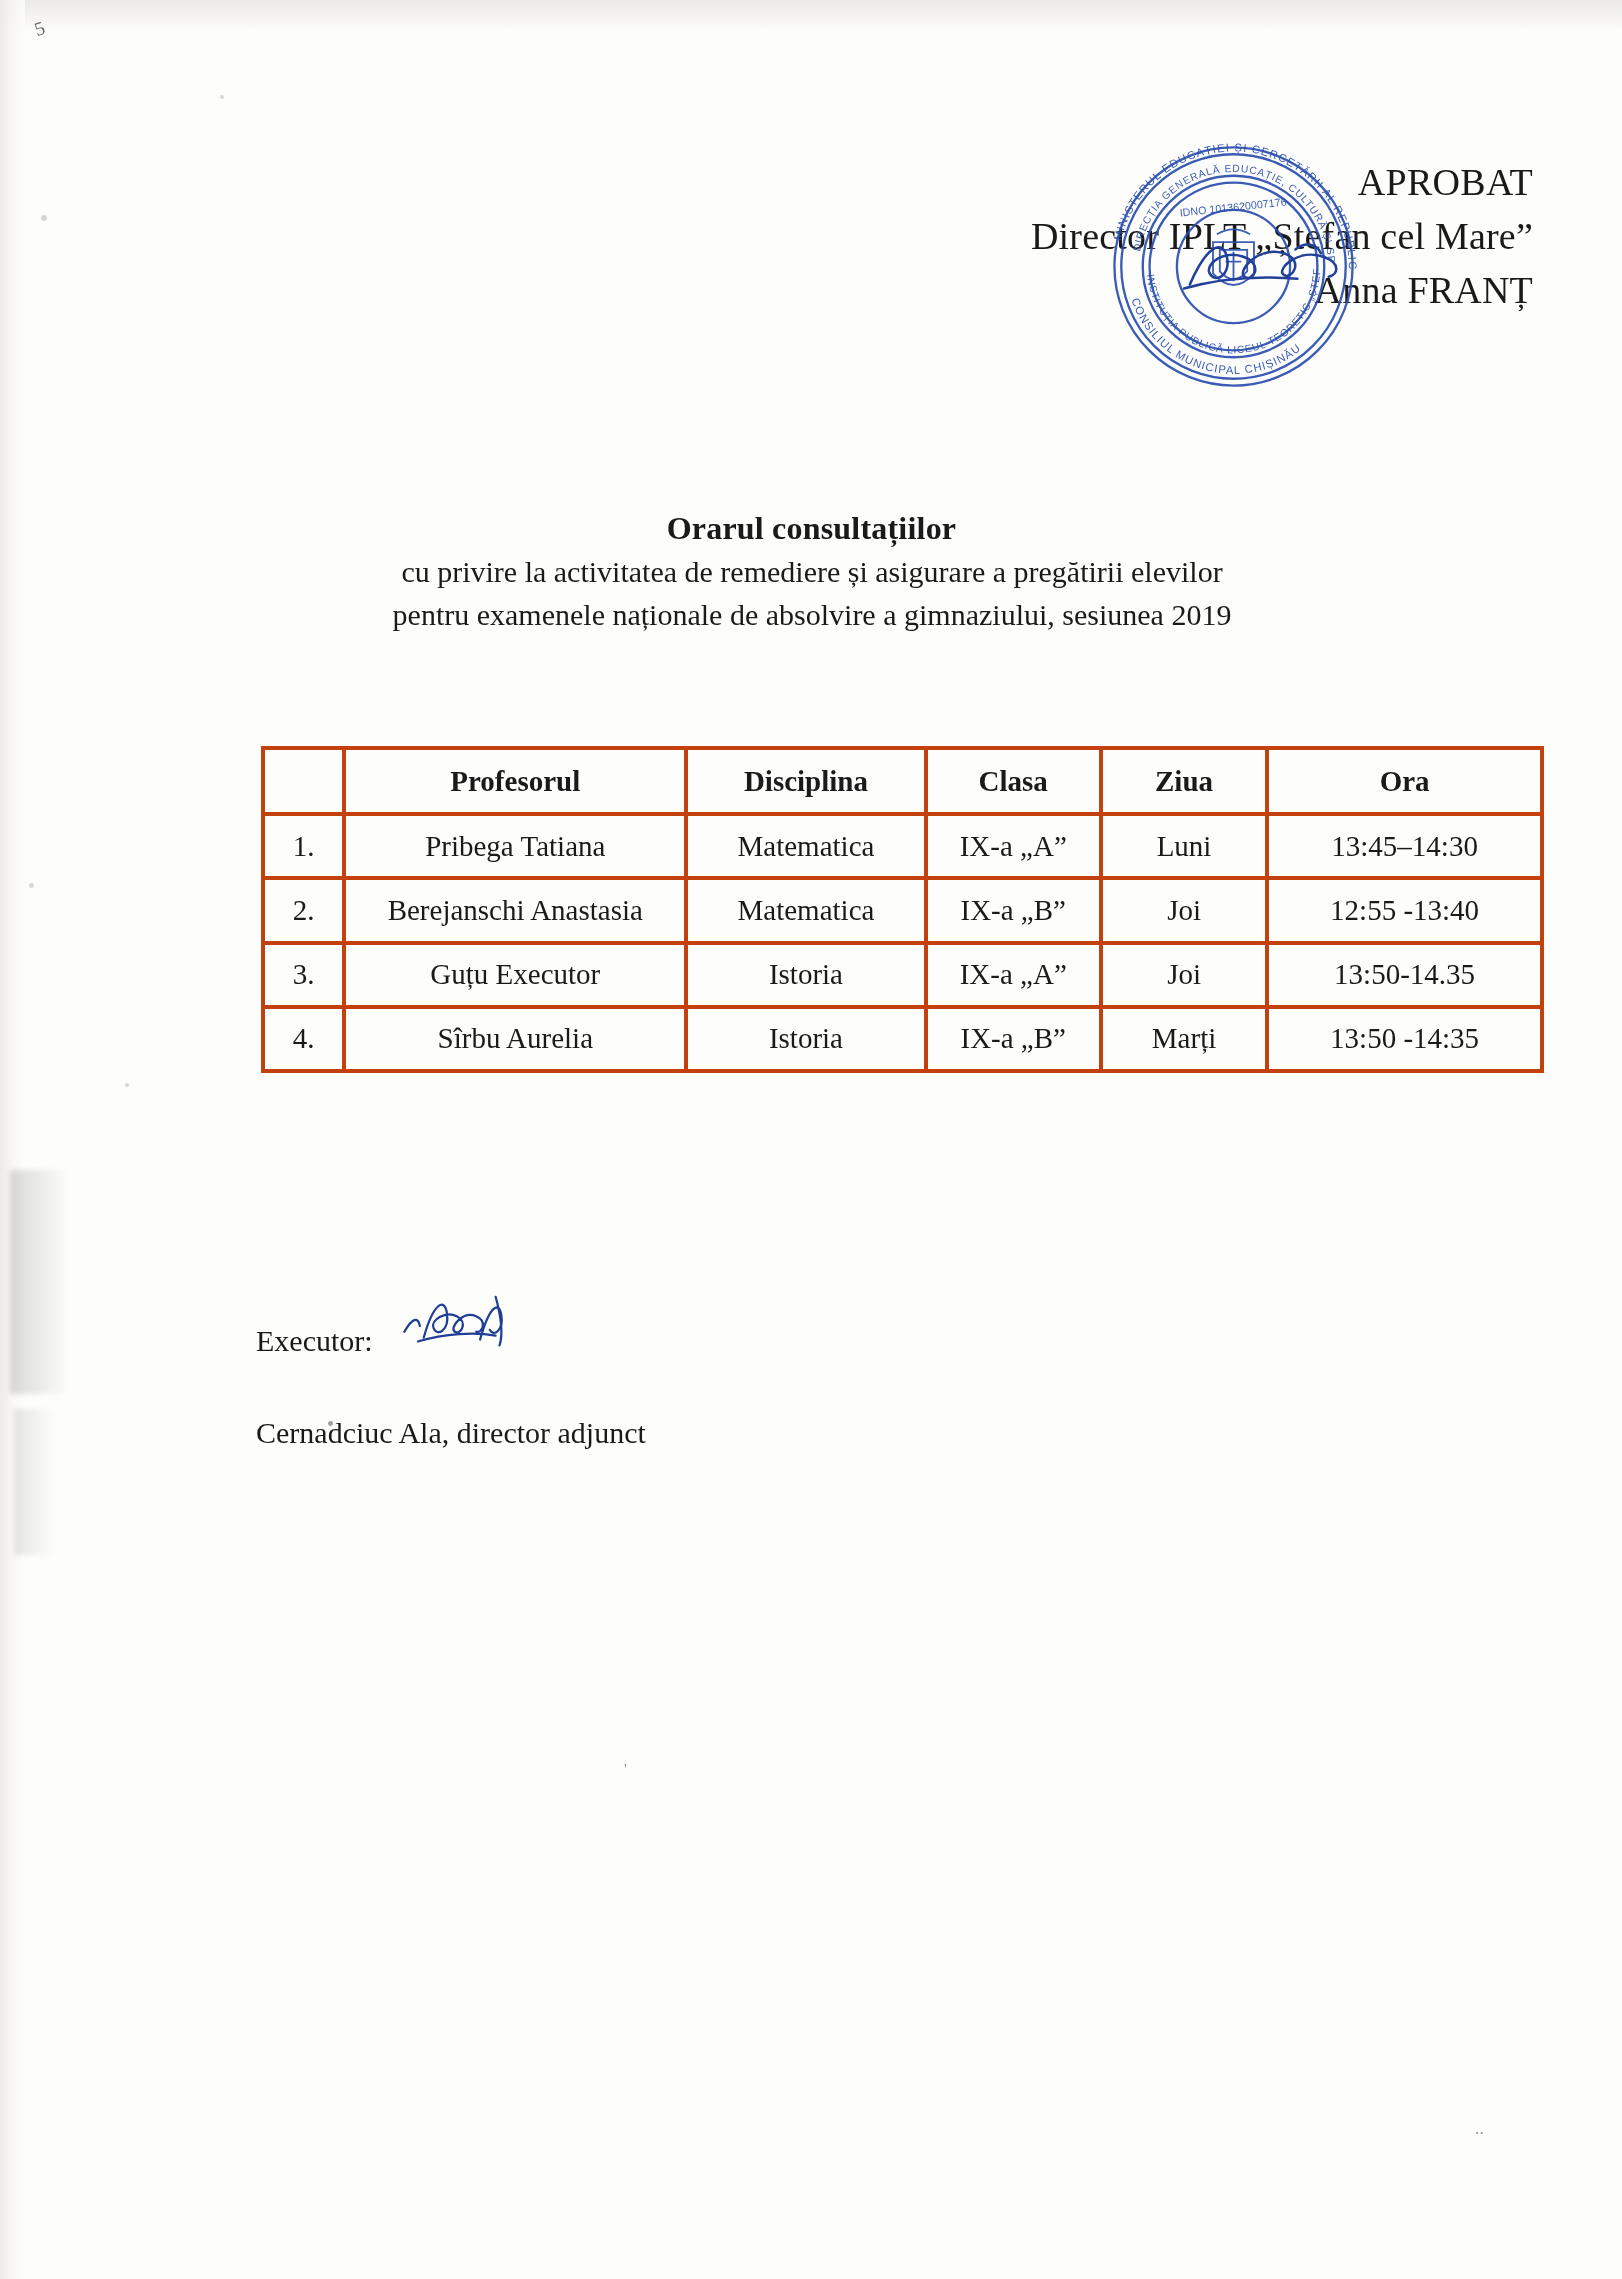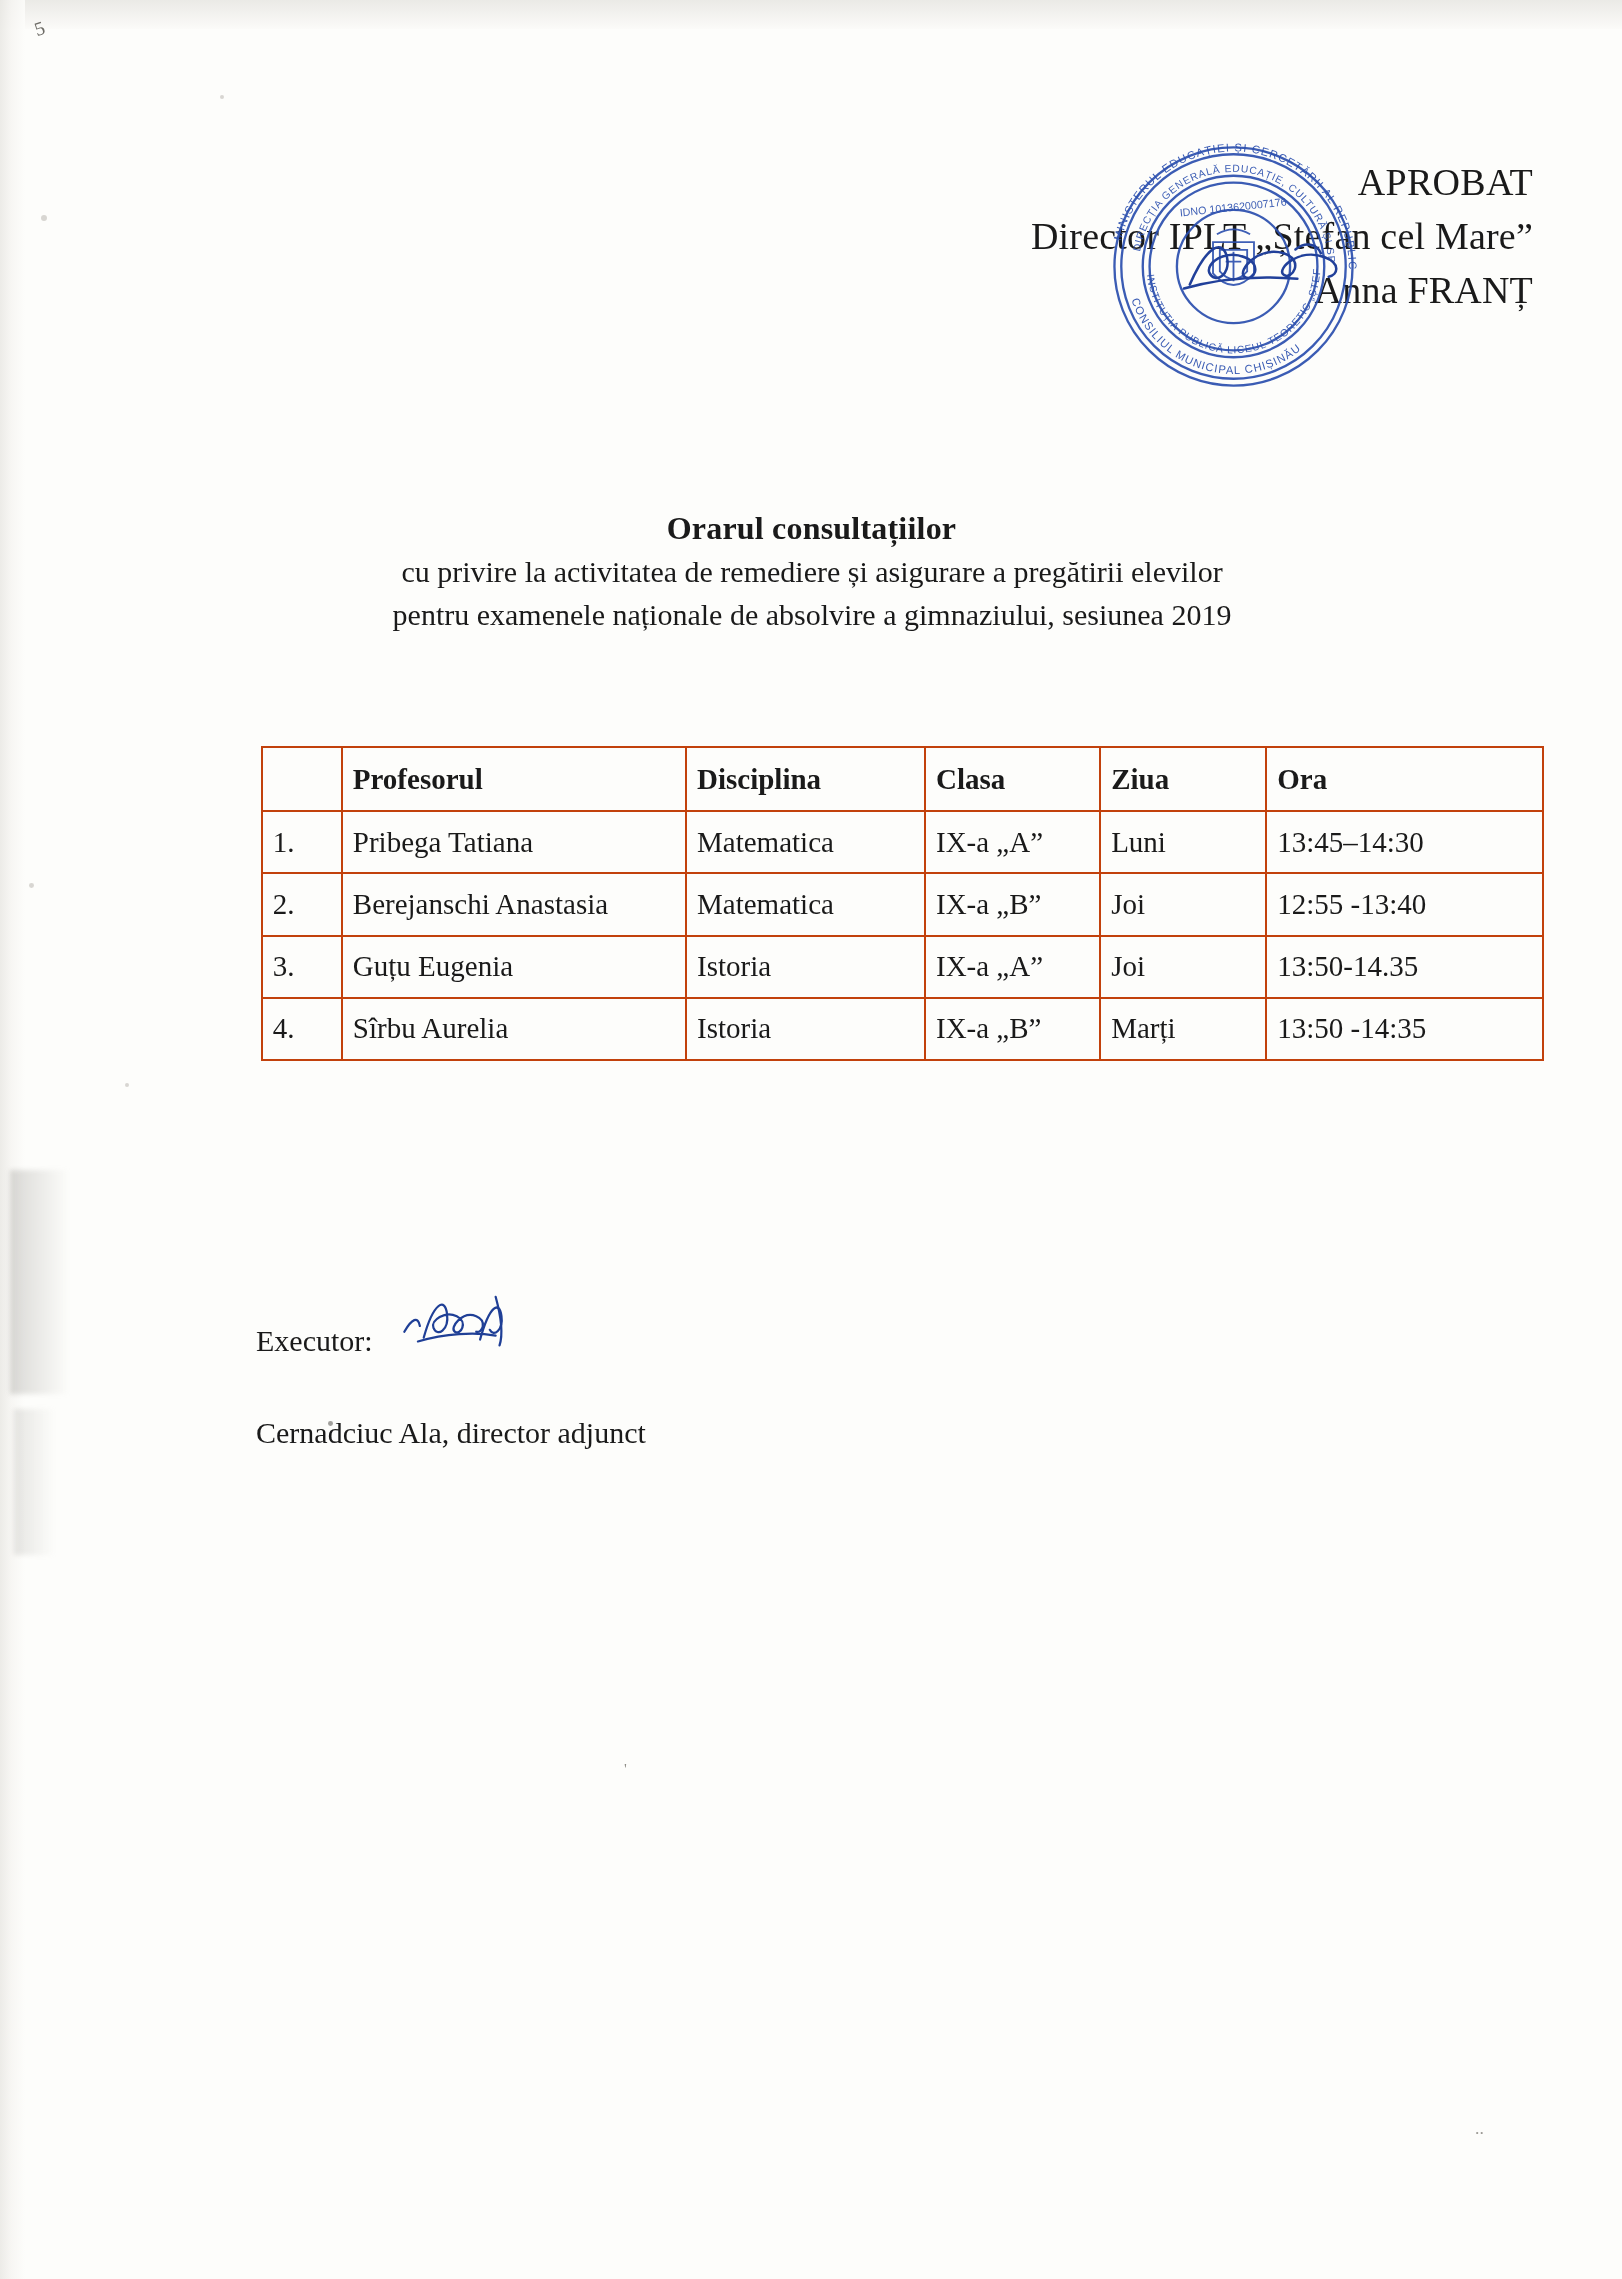--- a/index.html
+++ b/index.html
@@ -124,23 +124,23 @@
     left: 261px;
     top: 746px;
     width: 1283px;
   }
   table.sched {
     border-collapse: collapse;
     width: 1283px;
     font-size: 29px;
   }
   table.sched th, table.sched td {
-    border: 2px solid #c2410c;
+    border: 4px solid #c2410c;
     padding: 12.7px 9.8px;
-    text-align: left;
+    text-align: center;
     vertical-align: middle;
     line-height: 1.2;
     font-weight: normal;
   }
   table.sched thead th {
     font-weight: bold;
     padding: 13.7px 9.8px;
   }
   .c-idx { width: 66px; }
   .c-prof { width: 361px; }
@@ -292,21 +292,21 @@
         <tr>
           <td class="idx">2.</td>
           <td class="prof">Berejanschi Anastasia</td>
           <td>Matematica</td>
           <td>IX-a „B”</td>
           <td>Joi</td>
           <td>12:55 -13:40</td>
         </tr>
         <tr>
           <td class="idx">3.</td>
-          <td class="prof">Guțu Eugenia</td>
+          <td class="prof">Guțu Executor</td>
           <td>Istoria</td>
           <td>IX-a „A”</td>
           <td>Joi</td>
           <td>13:50-14.35</td>
         </tr>
         <tr>
           <td class="idx">4.</td>
           <td class="prof">Sîrbu Aurelia</td>
           <td>Istoria</td>
           <td>IX-a „B”</td>

